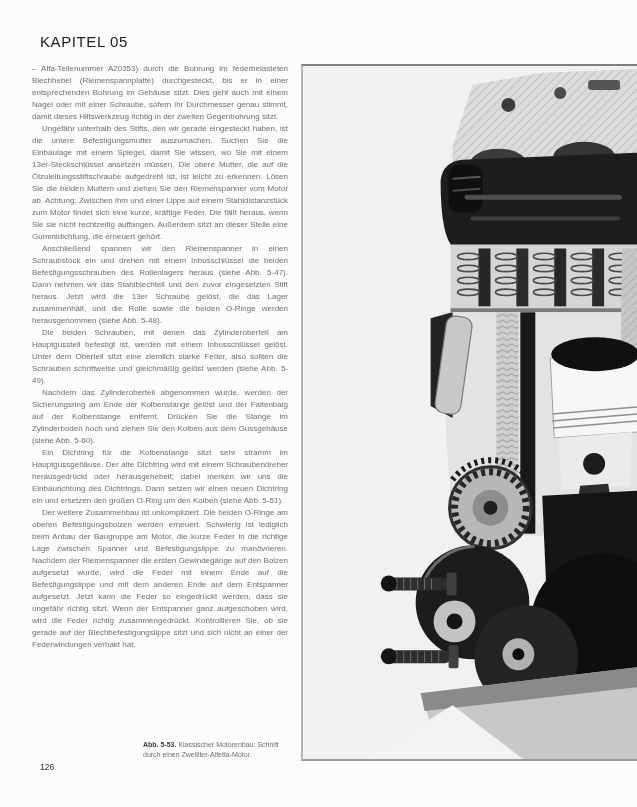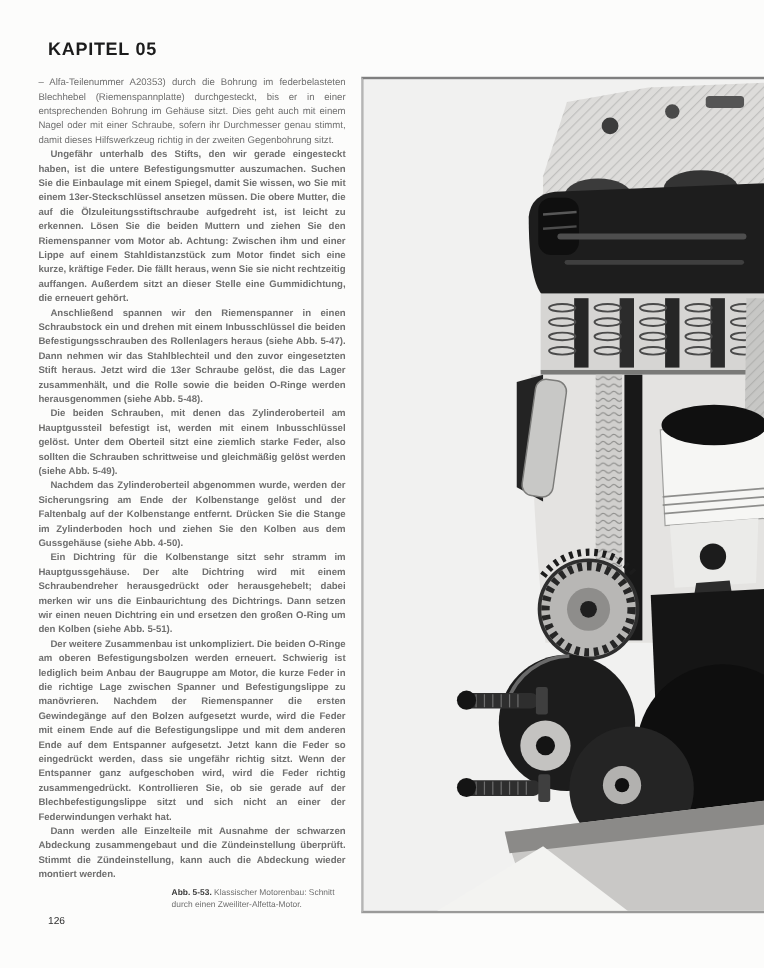--- a/index.html
+++ b/index.html
@@ -4,29 +4,29 @@
 <style>
   html,body{margin:0;padding:0;}
   body{
     width:637px;height:807px;position:relative;overflow:hidden;
     background:#fcfcfb;
     font-family:"Liberation Sans","DejaVu Sans",sans-serif;
   }
   .page{position:absolute;inset:0;}
   .chapter-heading{
     position:absolute;left:40px;top:33px;
-    font-size:15px;font-weight:bold;letter-spacing:.6px;color:#1c1c1c;
+    font-size:15px;font-weight:normal;letter-spacing:.6px;color:#1c1c1c;
   }
   .text-column{
     position:absolute;left:32px;top:63px;width:256px;
     font-size:8px;line-height:12px;color:#6f6f6f;
     text-align:justify;
   }
   .text-column p{margin:0;padding:0;}
-  .text-column p.indent{text-indent:10px;font-weight:bold;}
+  .text-column p.indent{text-indent:10px;}
   .figure-box{
     position:absolute;left:301px;top:64px;width:336px;height:697px;
     background:#f1f1f0;
     border-top:2px solid #7f7f7f;
     border-left:2px solid #b5b5b4;
     border-bottom:2px solid #9a9a99;
     box-sizing:border-box;
     overflow:hidden;
   }
   .figure-box svg{display:block;}
@@ -45,24 +45,23 @@
 
 <div class="page">
 
   <div class="chapter-heading">KAPITEL 05</div>
 
   <div class="text-column">
     <p>– Alfa-Teilenummer A20353) durch die Bohrung im federbelasteten Blechhebel (Riemenspannplatte) durchgesteckt, bis er in einer entsprechenden Bohrung im Gehäuse sitzt. Dies geht auch mit einem Nagel oder mit einer Schraube, sofern ihr Durchmesser genau stimmt, damit dieses Hilfswerkzeug richtig in der zweiten Gegenbohrung sitzt.</p>
     <p class="indent">Ungefähr unterhalb des Stifts, den wir gerade eingesteckt haben, ist die untere Befestigungsmutter auszumachen. Suchen Sie die Einbaulage mit einem Spiegel, damit Sie wissen, wo Sie mit einem 13er-Steckschlüssel ansetzen müssen. Die obere Mutter, die auf die Ölzuleitungsstiftschraube aufgedreht ist, ist leicht zu erkennen. Lösen Sie die beiden Muttern und ziehen Sie den Riemenspanner vom Motor ab. Achtung: Zwischen ihm und einer Lippe auf einem Stahldistanzstück zum Motor findet sich eine kurze, kräftige Feder. Die fällt heraus, wenn Sie sie nicht rechtzeitig auffangen. Außerdem sitzt an dieser Stelle eine Gummidichtung, die erneuert gehört.</p>
     <p class="indent">Anschließend spannen wir den Riemenspanner in einen Schraubstock ein und drehen mit einem Inbusschlüssel die beiden Befestigungsschrauben des Rollenlagers heraus (siehe Abb. 5-47). Dann nehmen wir das Stahlblechteil und den zuvor eingesetzten Stift heraus. Jetzt wird die 13er Schraube gelöst, die das Lager zusammenhält, und die Rolle sowie die beiden O-Ringe werden herausgenommen (siehe Abb. 5-48).</p>
     <p class="indent">Die beiden Schrauben, mit denen das Zylinderoberteil am Hauptgussteil befestigt ist, werden mit einem Inbusschlüssel gelöst. Unter dem Oberteil sitzt eine ziemlich starke Feder, also sollten die Schrauben schrittweise und gleichmäßig gelöst werden (siehe Abb. 5-49).</p>
-    <p class="indent">Nachdem das Zylinderoberteil abgenommen wurde, werden der Sicherungsring am Ende der Kolbenstange gelöst und der Faltenbalg auf der Kolbenstange entfernt. Drücken Sie die Stange im Zylinderboden hoch und ziehen Sie den Kolben aus dem Gussgehäuse (siehe Abb. 4-50).</p>
+    <p class="indent">Nachdem das Zylinderoberteil abgenommen wurde, werden der Sicherungsring am Ende der Kolbenstange gelöst und der Faltenbalg auf der Kolbenstange entfernt. Drücken Sie die Stange im Zylinderboden hoch und ziehen Sie den Kolben aus dem Gussgehäuse (siehe Abb. 5-60).</p>
     <p class="indent">Ein Dichtring für die Kolbenstange sitzt sehr stramm im Hauptgussgehäuse. Der alte Dichtring wird mit einem Schraubendreher herausgedrückt oder herausgehebelt; dabei merken wir uns die Einbaurichtung des Dichtrings. Dann setzen wir einen neuen Dichtring ein und ersetzen den großen O-Ring um den Kolben (siehe Abb. 5-51).</p>
     <p class="indent">Der weitere Zusammenbau ist unkompliziert. Die beiden O-Ringe am oberen Befestigungsbolzen werden erneuert. Schwierig ist lediglich beim Anbau der Baugruppe am Motor, die kurze Feder in die richtige Lage zwischen Spanner und Befestigungslippe zu manövrieren. Nachdem der Riemenspanner die ersten Gewindegänge auf den Bolzen aufgesetzt wurde, wird die Feder mit einem Ende auf die Befestigungslippe und mit dem anderen Ende auf dem Entspanner aufgesetzt. Jetzt kann die Feder so eingedrückt werden, dass sie ungefähr richtig sitzt. Wenn der Entspanner ganz aufgeschoben wird, wird die Feder richtig zusammengedrückt. Kontrollieren Sie, ob sie gerade auf der Blechbefestigungslippe sitzt und sich nicht an einer der Federwindungen verhakt hat.</p>
-    <p class="indent">Dann werden alle Einzelteile mit Ausnahme der schwarzen Abdeckung zusammengebaut und die Zündeinstellung überprüft. Stimmt die Zündeinstellung, kann auch die Abdeckung wieder montiert werden.</p>
   </div>
 
   <div class="figure-box">
 
     <svg width="334" height="695" viewBox="0 0 335 695" xmlns="http://www.w3.org/2000/svg">
       <defs>
         <pattern id="hatch" width="6" height="6" patternUnits="userSpaceOnUse" patternTransform="rotate(45)">
           <line x1="0" y1="0" x2="0" y2="6" stroke="#9c9c9a" stroke-width="2"></line>
         </pattern>
         <pattern id="wavy" width="9" height="6" patternUnits="userSpaceOnUse">

